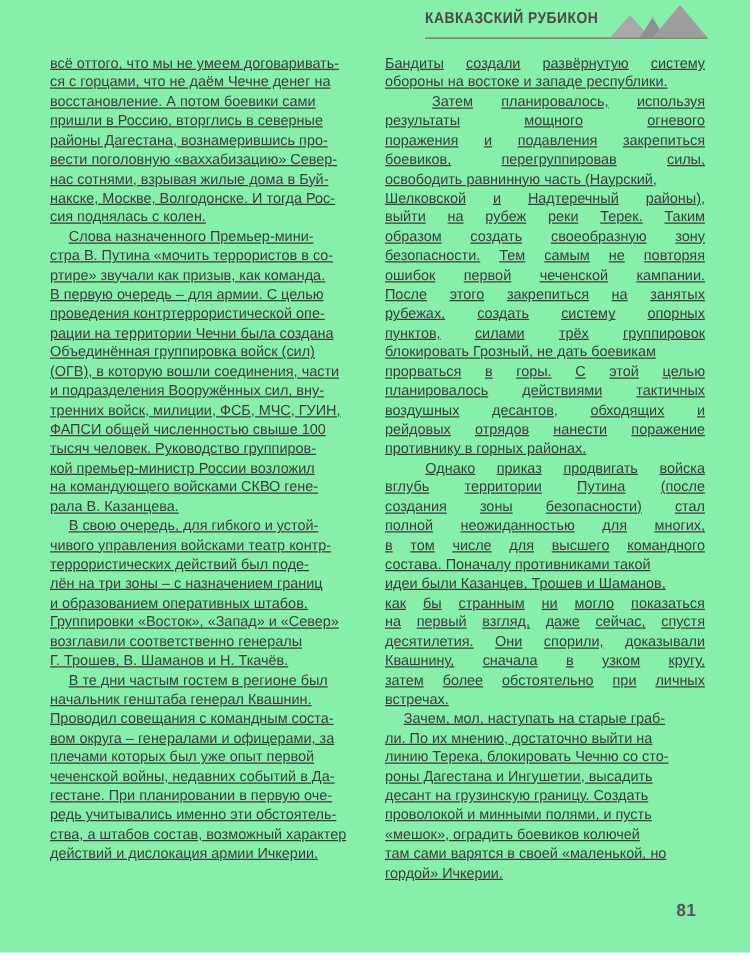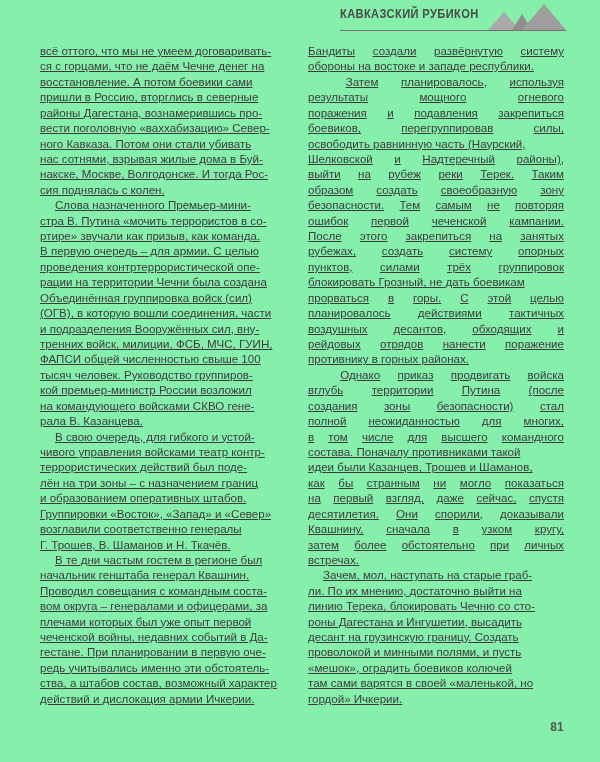--- a/index.html
+++ b/index.html
@@ -112,22 +112,22 @@
     display: inline-block;
     width: 15px;
   }
 
   
   .folio {
     position: absolute;
     left: 534px;
     top: 720px;
     width: 30px;
-    text-align: right;
-    font-size: 12px;
+    text-align: center;
+    font-size: 14px;
     font-weight: 700;
     color: #555555;
     letter-spacing: 0.2px;
   }
 </style>
 </head>
 <body>
 
 <div class="page">
 
@@ -146,21 +146,20 @@
   <div class="columns">
 
     <div class="col col-left" id="col-left">
         <p class="no-indent">
           <span class="line">всё оттого, что мы не умеем договаривать-</span>
           <span class="line">ся с горцами, что не даём Чечне денег на</span>
           <span class="line">восстановление. А потом боевики сами</span>
           <span class="line">пришли в Россию, вторглись в северные</span>
           <span class="line">районы Дагестана, вознамерившись про-</span>
           <span class="line">вести поголовную «ваххабизацию» Север-</span>
-          <span class="line">ного Кавказа. Потом они стали убивать</span>
           <span class="line">нас сотнями, взрывая жилые дома в Буй-</span>
           <span class="line">накске, Москве, Волгодонске. И тогда Рос-</span>
           <span class="line">сия поднялась с колен.</span>
         </p>
         <p class="no-indent">
           <span class="line indent">Слова назначенного Премьер-мини-</span>
           <span class="line">стра В. Путина «мочить террористов в со-</span>
           <span class="line">ртире» звучали как призыв, как команда.</span>
           <span class="line">В первую очередь – для армии. С целью</span>
           <span class="line">проведения контртеррористической опе-</span>

